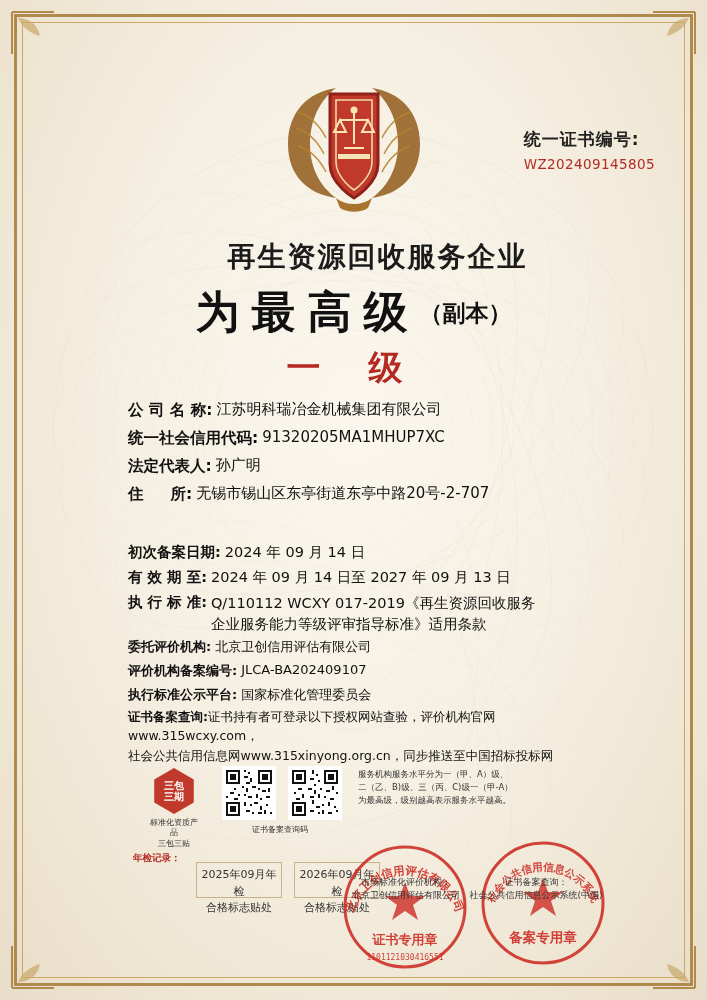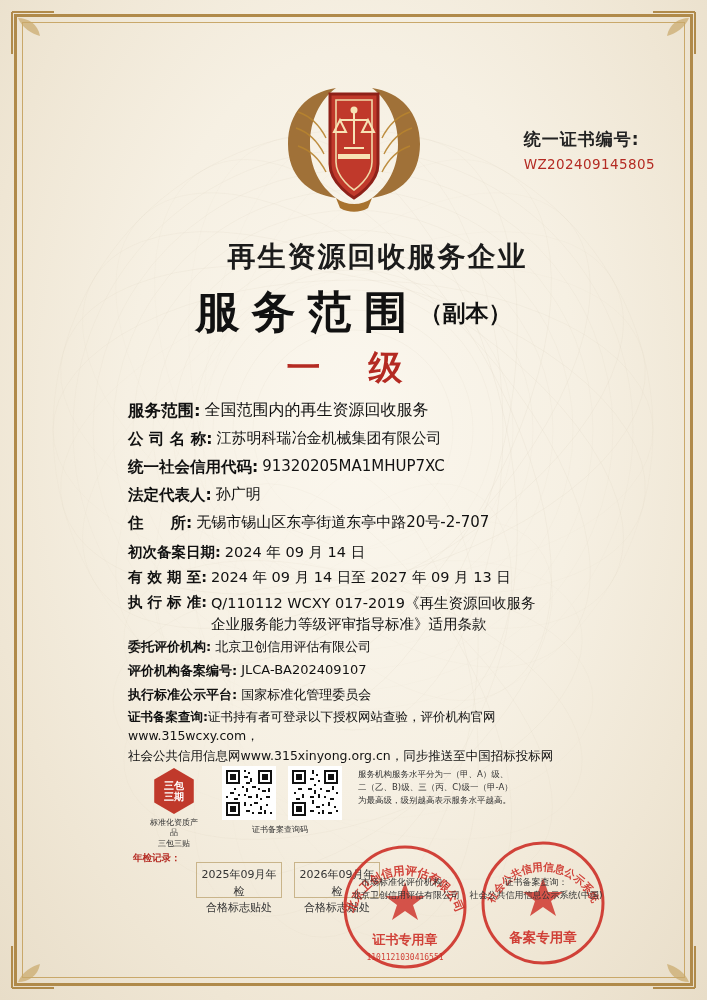--- a/index.html
+++ b/index.html
@@ -233,29 +233,25 @@
     <path d="M62 126 C72 134 88 134 98 126 L94 136 C86 141 74 141 66 136 Z" fill="#a8732f"></path>
   </svg>
 
   <div class="serial">
     <div class="serial-label">统一证书编号:</div>
     <div class="serial-value">WZ202409145805</div>
   </div>
 
   <div class="title-sub">再生资源回收服务企业</div>
   <div class="title-main">
-    <span>服务范围</span><span class="paren">（副本）</span>
+    <span>为最高级</span><span class="paren">（副本）</span>
   </div>
   <div class="grade">一 级</div>
 
   <div class="fields">
-    <div class="row big">
-      <div class="lbl">服务范围:</div>
-      <div class="val">全国范围内的再生资源回收服务</div>
-    </div>
     <div class="row">
       <div class="lbl">公 司 名 称:</div>
       <div class="val">江苏明科瑞冶金机械集团有限公司</div>
     </div>
     <div class="row">
       <div class="lbl">统一社会信用代码:</div>
       <div class="val">91320205MA1MHUP7XC</div>
     </div>
     <div class="row">
       <div class="lbl">法定代表人:</div>

